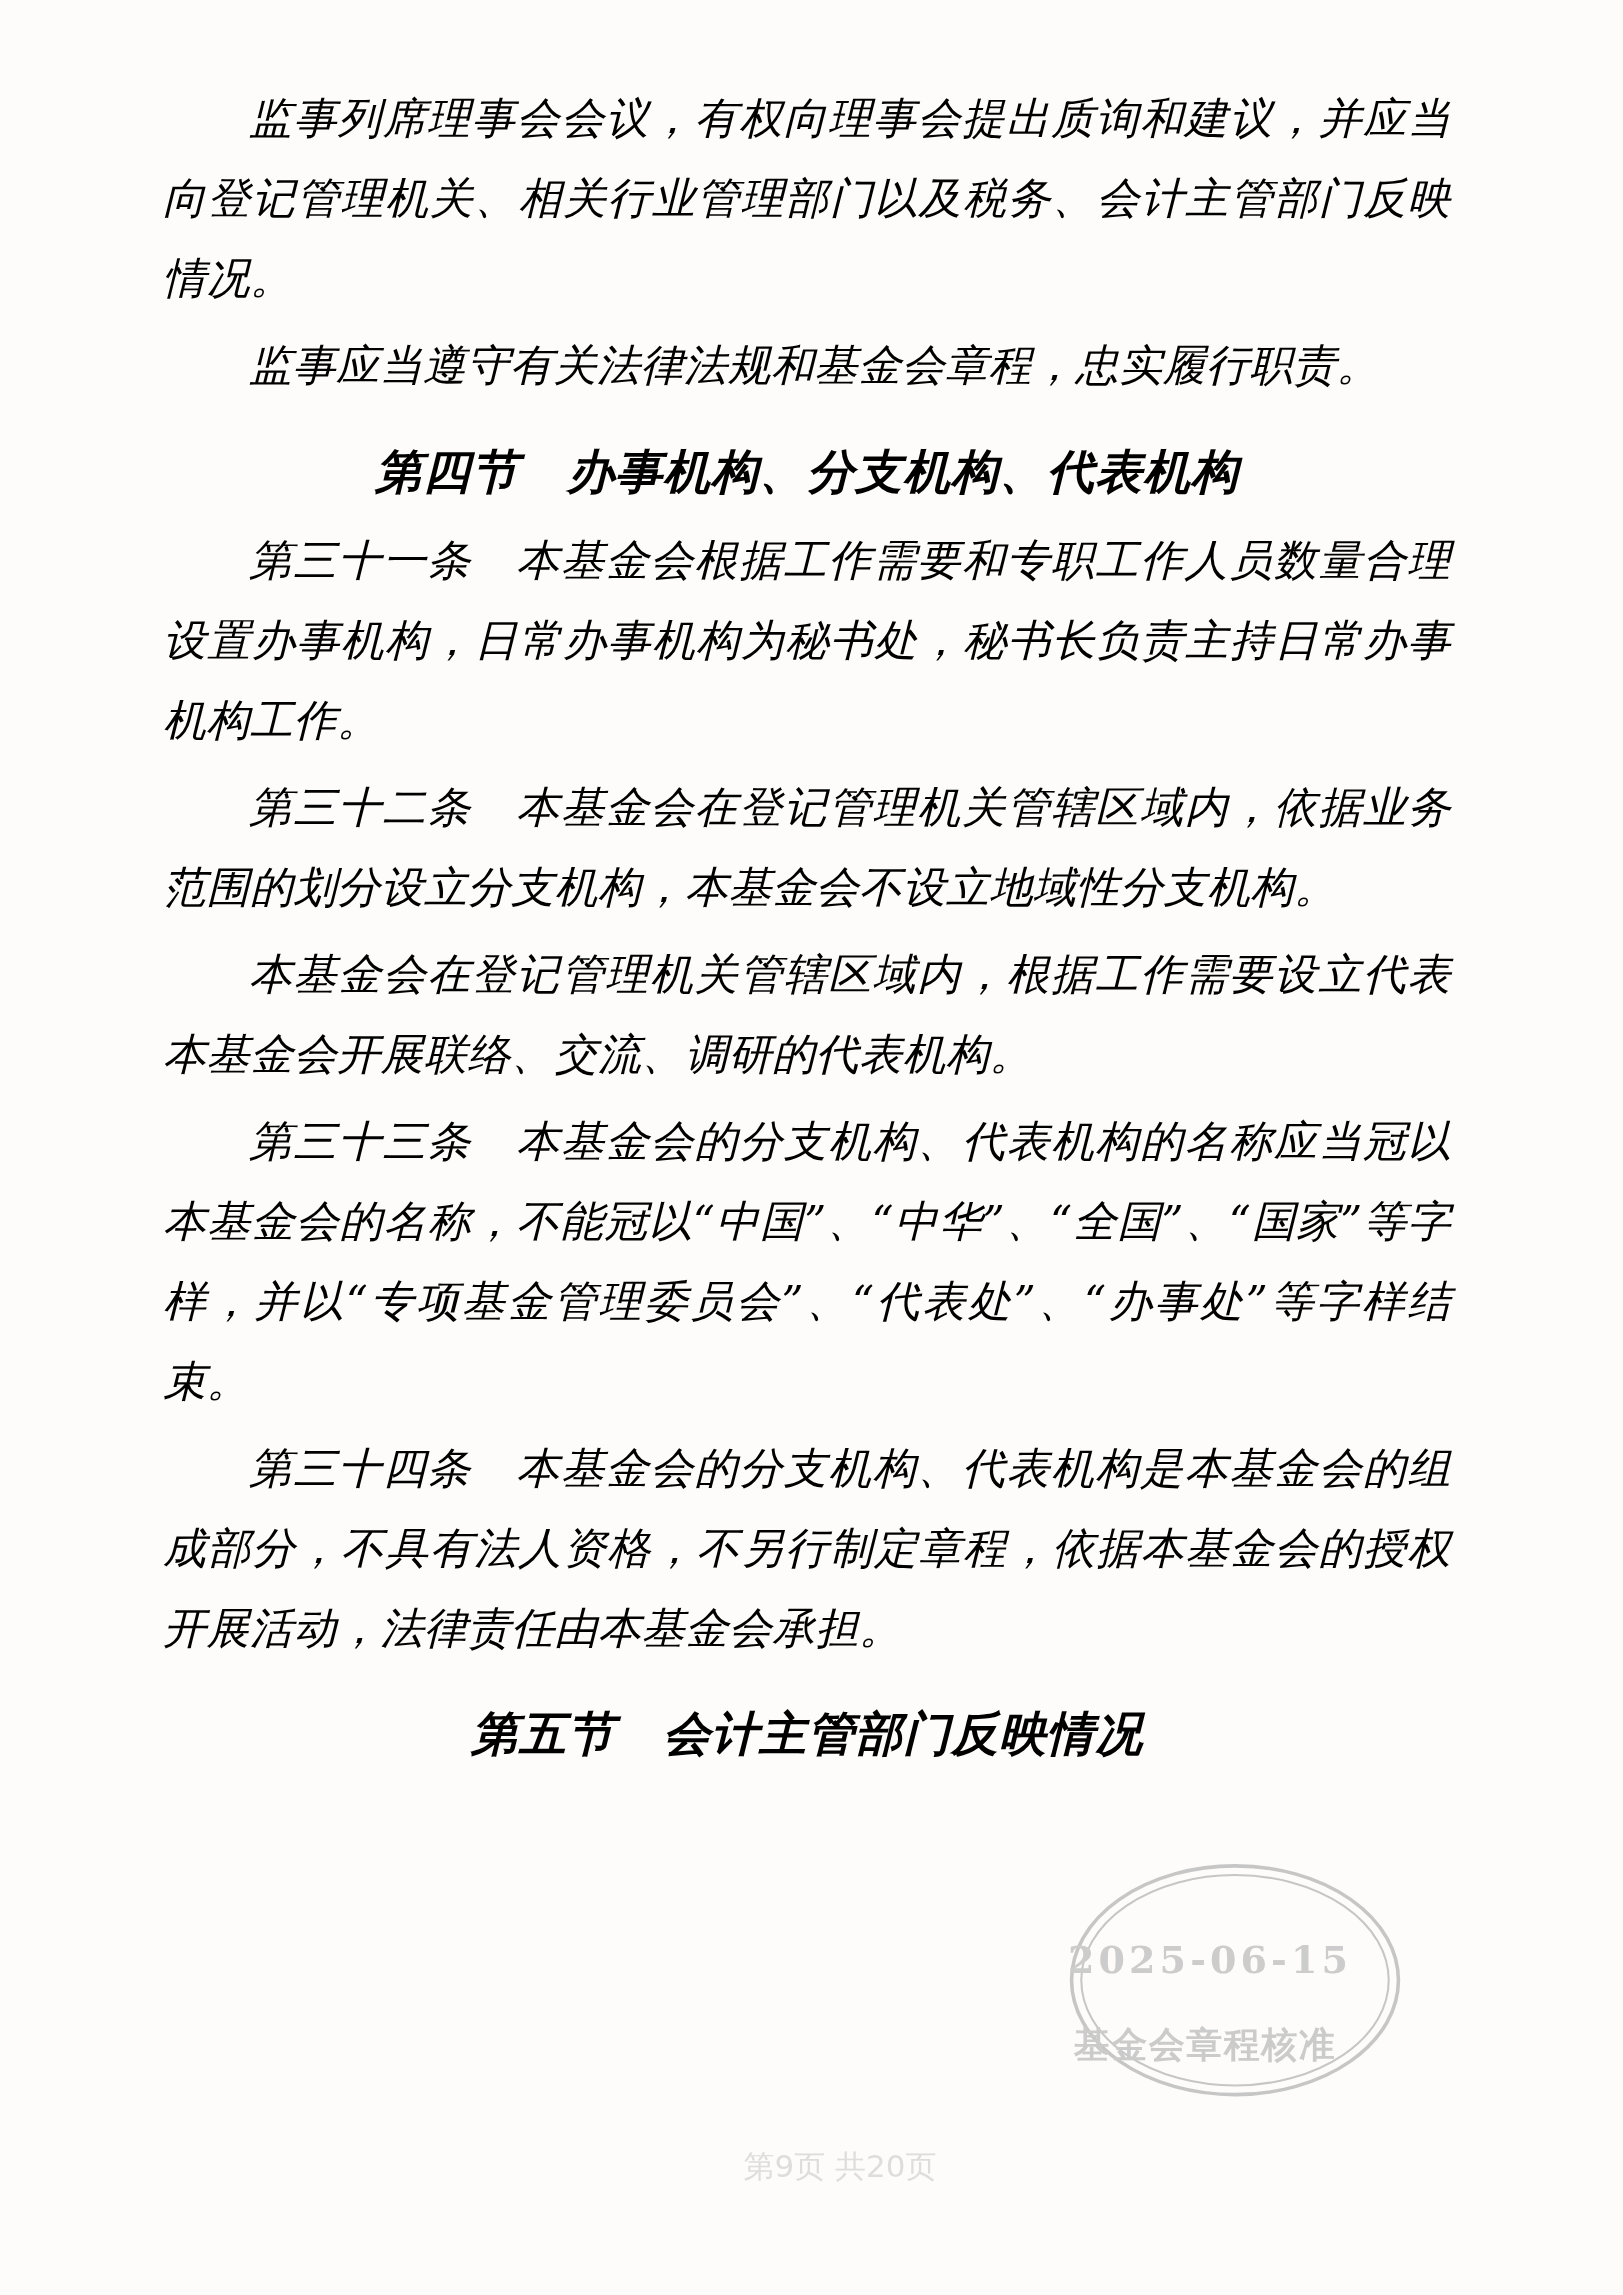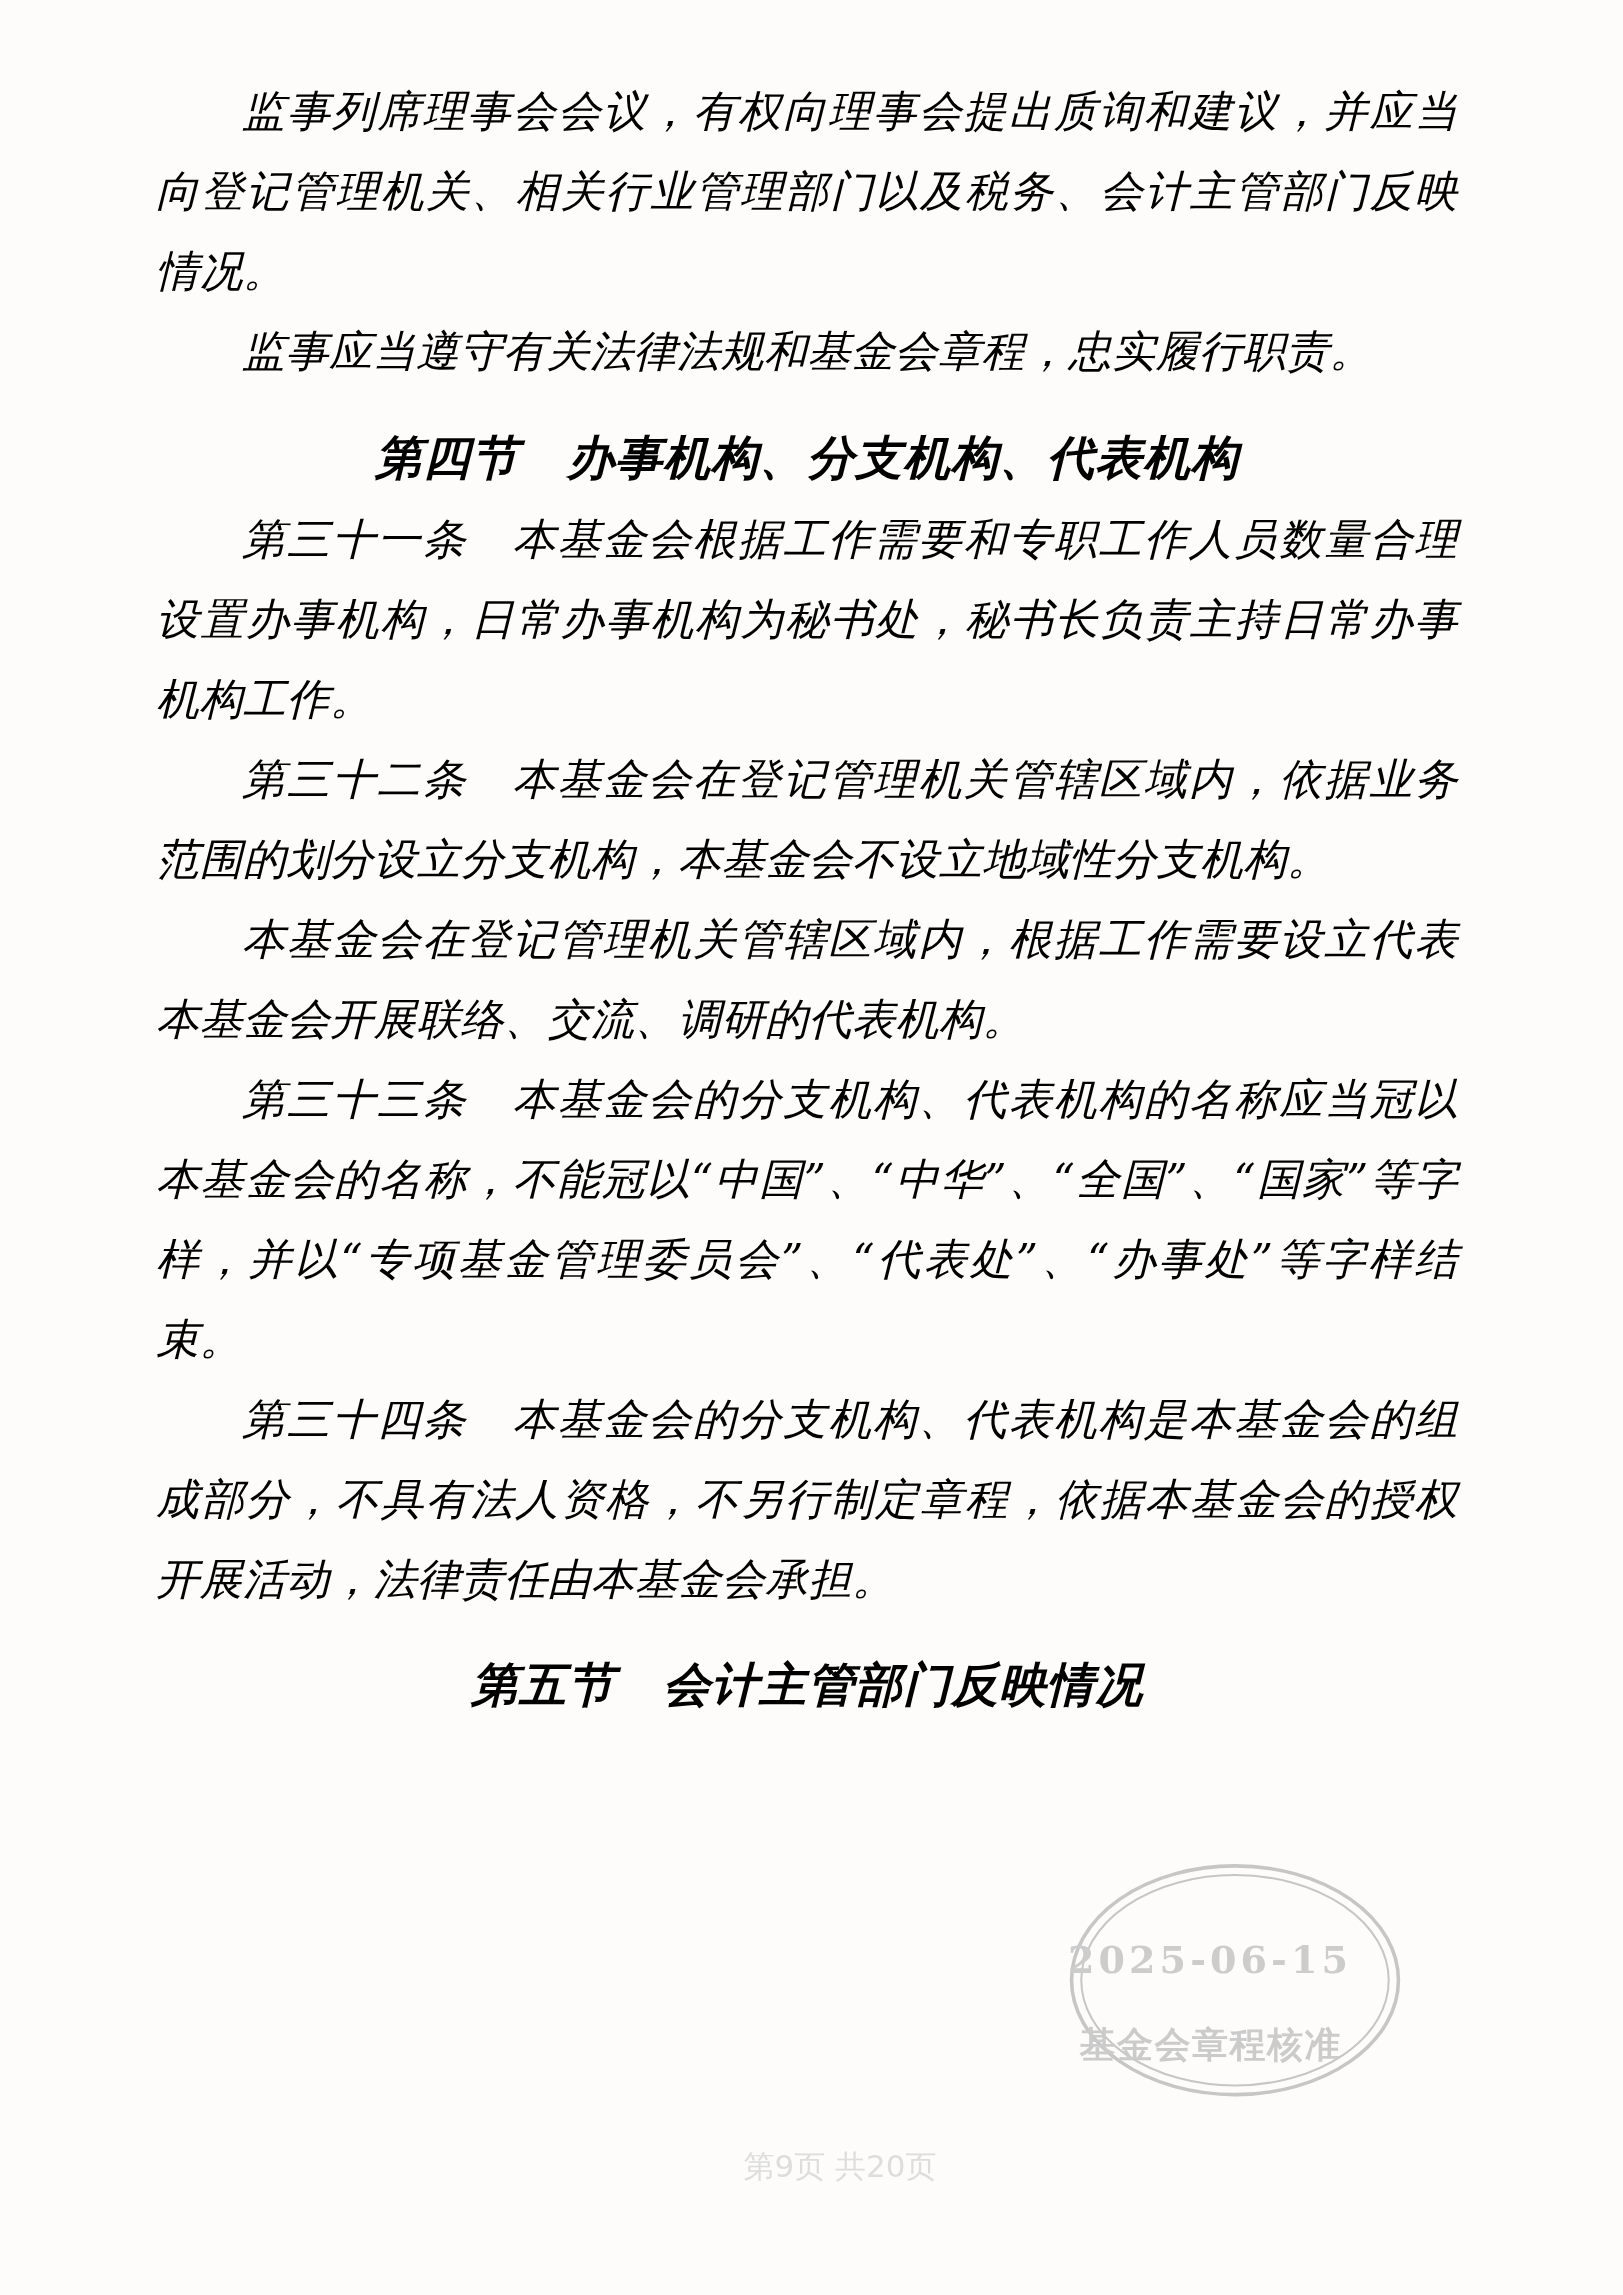--- a/index.html
+++ b/index.html
@@ -16,21 +16,21 @@
   }
   .doc {
     position: absolute;
     left: 156px; top: 0;
     width: 1302px;
     padding-top: 71px;
     color: #000000;
     font-style: italic;
   }
   .doc p {
-    margin: 0;
+    margin: 7px;
     font-size: 43px;
     line-height: 80px;
     text-align: justify;
     text-justify: inter-character;
     text-indent: 2em;
     letter-spacing: 0.5px;
   }
   .doc .section-heading {
     margin: 24.5px 0 0 0;
     font-size: 47px;
@@ -54,21 +54,21 @@
     font-weight: bold;
     font-size: 38px;
     line-height: 41px;
     color: #cccccc;
     letter-spacing: 4.1px;
     white-space: nowrap;
   }
   .stamp-label {
     position: absolute;
     left: 0; top: 163px; width: 82%;
-    text-align: right;
+    text-align: center;
     font-family: "DejaVu Sans", sans-serif;
     font-weight: bold;
     font-size: 36px;
     line-height: 40px;
     color: #cbcbcb;
     letter-spacing: 1.5px;
     white-space: nowrap;
   }
   .page-footer {
     position: absolute;

